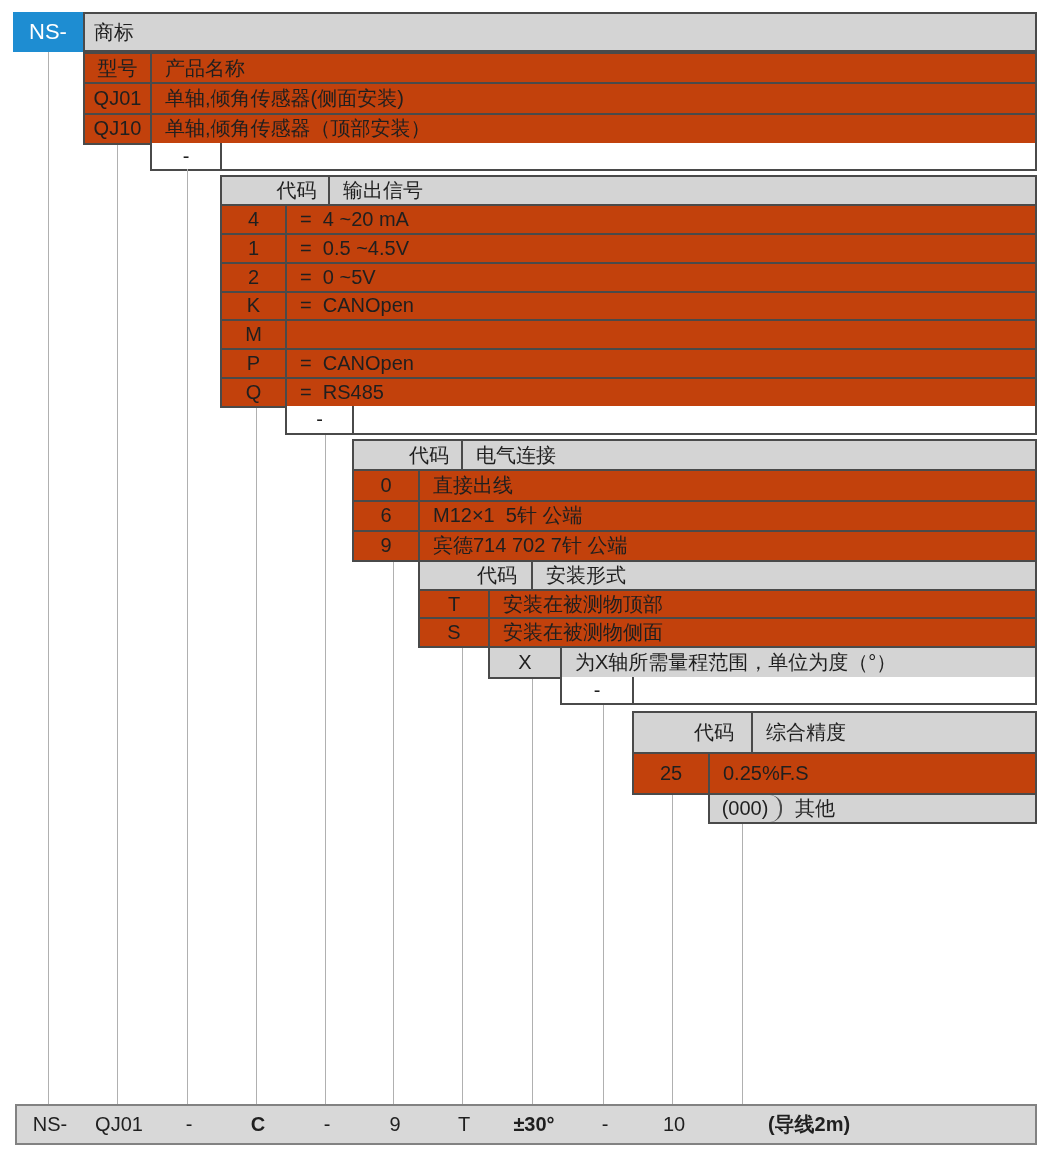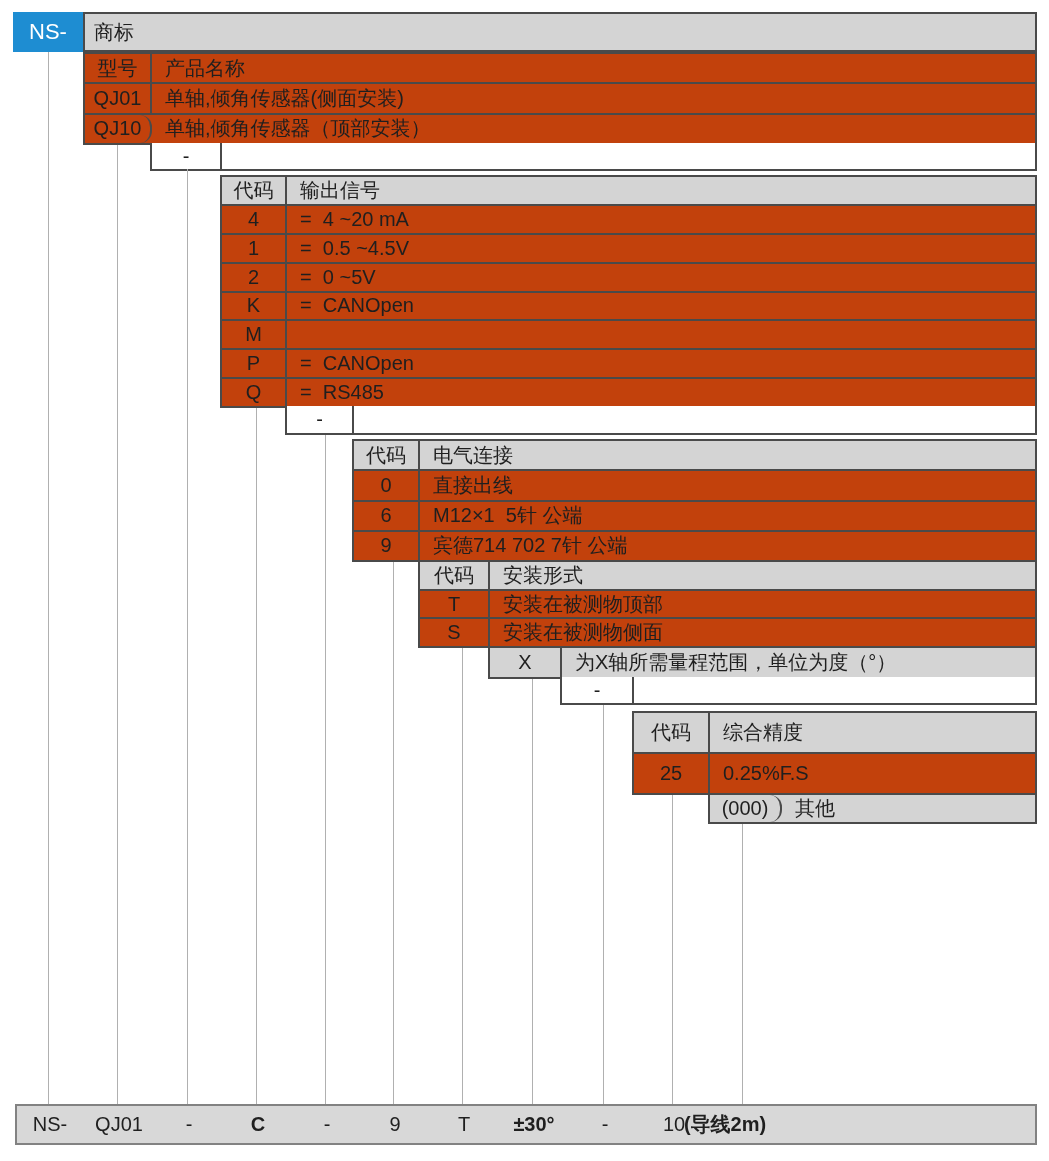--- a/index.html
+++ b/index.html
@@ -17,21 +17,21 @@
     position:absolute;left:83px;top:12px;width:954px;height:40px;box-sizing:border-box;
     background:#d4d4d4;border:2px solid #4a4a4a;display:flex;align-items:center;
     padding-left:9px;
   }
   .tbl{
     position:absolute;box-sizing:border-box;border:2px solid #4a4a4a;background:#c2410c;
     display:flex;flex-direction:column;
   }
   .row{display:flex;flex:1;border-top:2px solid #4a4a4a;min-height:0;}
   .row:first-child{border-top:none;}
-  .hdr{background:#d4d4d4;}
+  .hdr{background:#d4d4d4;padding-left:43px;}
   .c1{box-sizing:border-box;border-right:2px solid #4a4a4a;display:flex;align-items:center;justify-content:center;flex:none;}
   .c2{flex:1;display:flex;align-items:center;padding-left:13px;white-space:pre;min-width:0;}
   .seprow{
     position:absolute;box-sizing:border-box;border:2px solid #4a4a4a;border-top:none;
     background:#ffffff;display:flex;
   }
   .seprow.gray{background:#d4d4d4;border-top:2px solid #4a4a4a;}
   .vline{position:absolute;width:1px;background:#b0b0b0;}
   .example-bar{
     position:absolute;left:15px;top:1104px;width:1022px;height:41px;box-sizing:border-box;
@@ -58,21 +58,21 @@
   <div class="tbl" style="left:83px;top:52px;width:954px;height:93px;">
     <div class="row">
       <div class="c1" style="width:67px;">型号</div>
       <div class="c2">产品名称</div>
     </div>
     <div class="row">
       <div class="c1" style="width:67px;">QJ01</div>
       <div class="c2">单轴,倾角传感器(侧面安装)</div>
     </div>
     <div class="row">
-      <div class="c1" style="width:67px;border-radius:12px;">QJ10</div>
+      <div class="c1" style="width:67px;">QJ10</div>
       <div class="c2">单轴,倾角传感器（顶部安装）</div>
     </div>
   </div>
 
   <div class="seprow" style="left:150px;top:143px;width:887px;height:28px;">
     <div class="c1" style="width:70px;">-</div>
     <div class="c2"></div>
   </div>
 
   <div class="tbl" style="left:220px;top:175px;width:817px;height:233px;">
@@ -190,16 +190,16 @@
     <span style="left:33px;">NS-</span>
     <span style="left:102px;">QJ01</span>
     <span style="left:172px;">-</span>
     <span style="left:241px;" class="bold">C</span>
     <span style="left:310px;">-</span>
     <span style="left:378px;">9</span>
     <span style="left:447px;">T</span>
     <span style="left:517px;" class="bold">±30°</span>
     <span style="left:588px;">-</span>
     <span style="left:657px;">10</span>
-    <span style="left:708px;" class="bold">(导线2m)</span>
+    <span style="left:792px;" class="bold">(导线2m)</span>
   </div>
 
 </div>
 
 </body></html>

